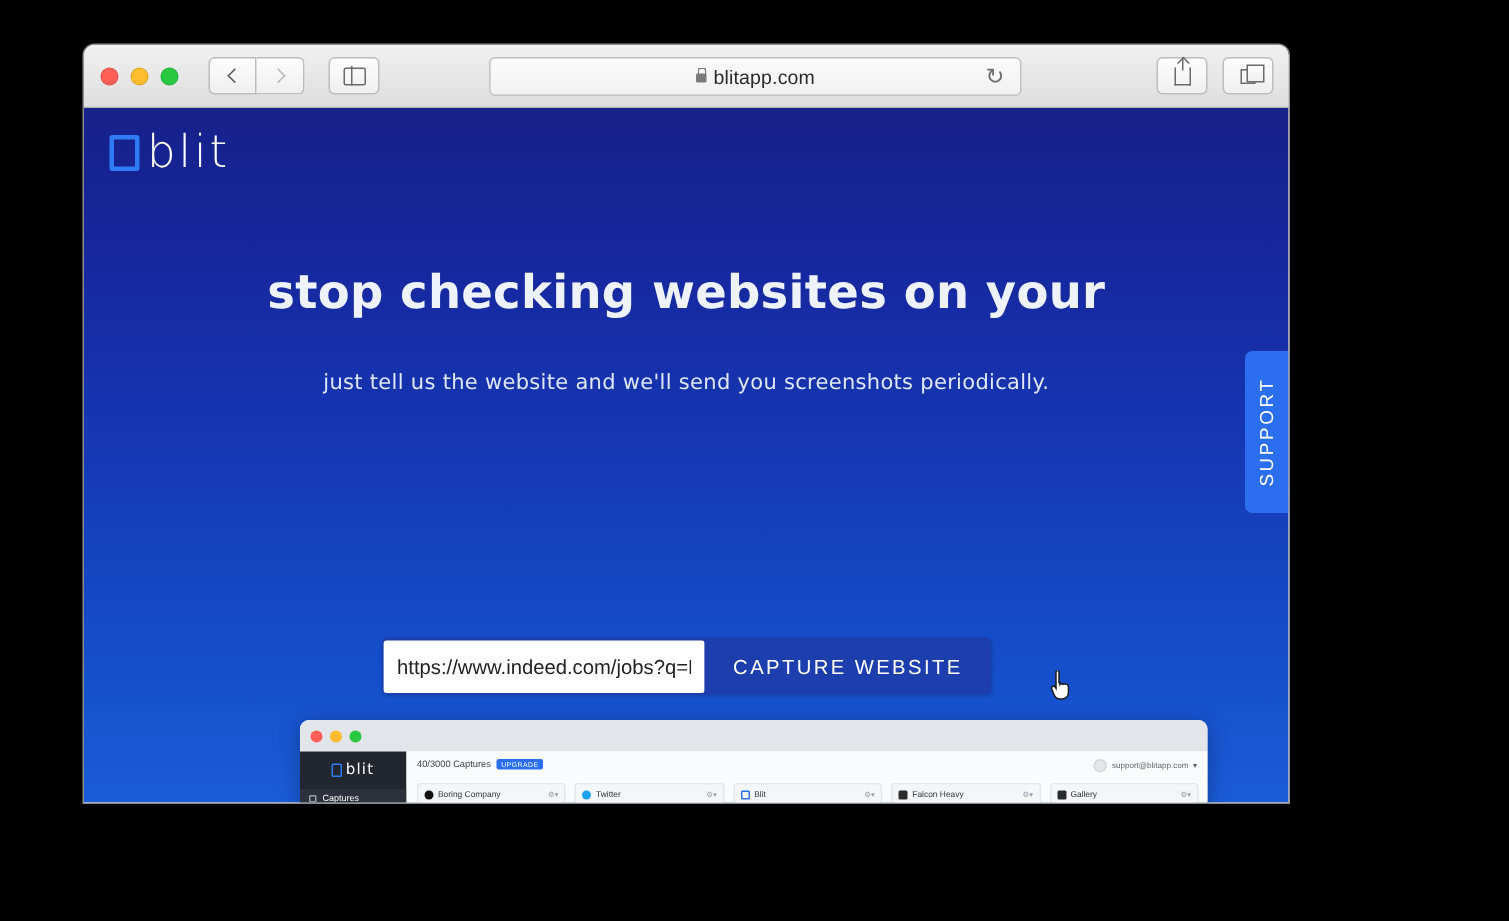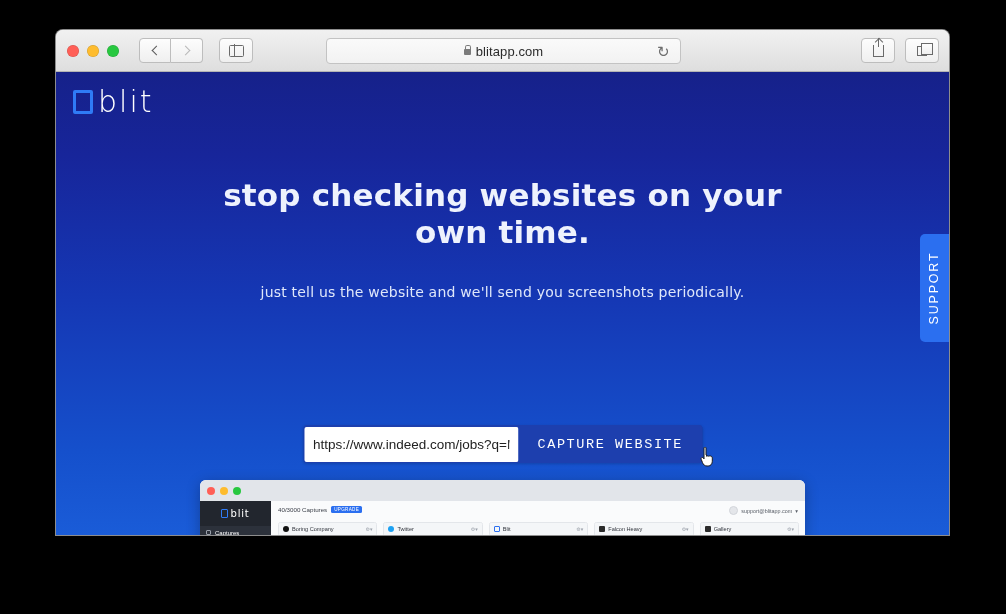--- a/index.html
+++ b/index.html
@@ -7,21 +7,21 @@
     width: 1006px; height: 614px;
     background: #000;
     font-family: "Liberation Sans", sans-serif;
     overflow: hidden;
   }
   #stage { position: relative; width: 1006px; height: 614px; background:#000; }
 
   
   #browser {
     position: absolute; left: 56px; top: 30px;
-    width: 893px; height: 505px;
+    width: 803px; height: 505px;
     border-radius: 7px 7px 0 0;
     overflow: hidden;
     background: #fff;
     box-shadow: 0 0 0 1px #8d8d8d;
   }
   #toolbar {
     position: relative;
     height: 42px;
     background: linear-gradient(#f1f1f1, #dedede);
     border-bottom: 1px solid #b4b4b4;
@@ -151,21 +151,21 @@
   }
   #url-input {
     width: 214px; height: 35px; border:none; outline:none;
     background:#fff; font-size: 13.5px; color:#222; padding: 0 9px;
     font-family: "Liberation Sans", sans-serif;
     margin: 1.5px 0 1.5px 1.5px; border-radius: 2px;
   }
   #capture-btn {
     background: #1d3fae; color:#fff; border:none;
     font-size: 13.5px; letter-spacing: 1.6px; padding: 0 19px; height: 38px;
-    font-family: Liberation Mono, monospace; cursor:pointer; white-space:nowrap;
+    font-family: Liberation Sans, sans-serif; cursor:pointer; white-space:nowrap;
   }
   #hand-cursor {
     position:absolute; top: 375px; left: 643px; width: 17px; height: 20px; pointer-events:none;
   }
 
   
   #support-tab {
     position:absolute; right: 0; top: 162px;
     width: 29px; height: 108px;
     background: #2b6ff0; border-radius: 5px 0 0 5px;
@@ -268,21 +268,20 @@
         <div id="logo">
           <span class="logo-d"></span>
           <span class="logo-word">blit</span>
         </div>
 
       </div>
 
       <div id="hero">
         <div id="headline">
           <div>stop checking websites on your</div>
-          <div>own time.</div>
         </div>
         <div id="subheadline">just tell us the website and we'll send you screenshots periodically.</div>
       </div>
 
       <div id="capture-form">
         <input id="url-input" type="text" value="https://www.indeed.com/jobs?q=M" placeholder="Enter website URL" style="">
         <button id="capture-btn">CAPTURE WEBSITE</button>
       </div>
 
       <svg id="hand-cursor" viewBox="0 0 17 20">

